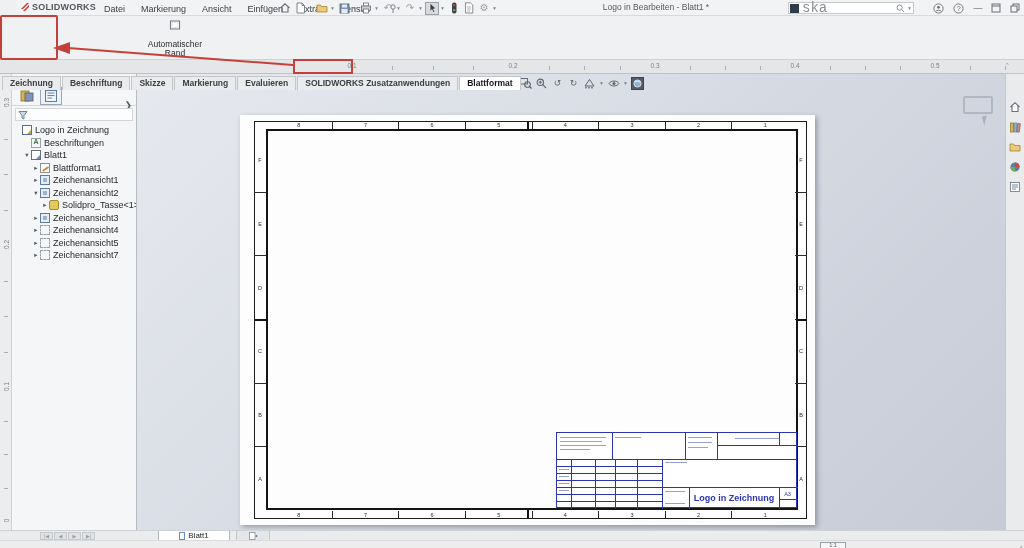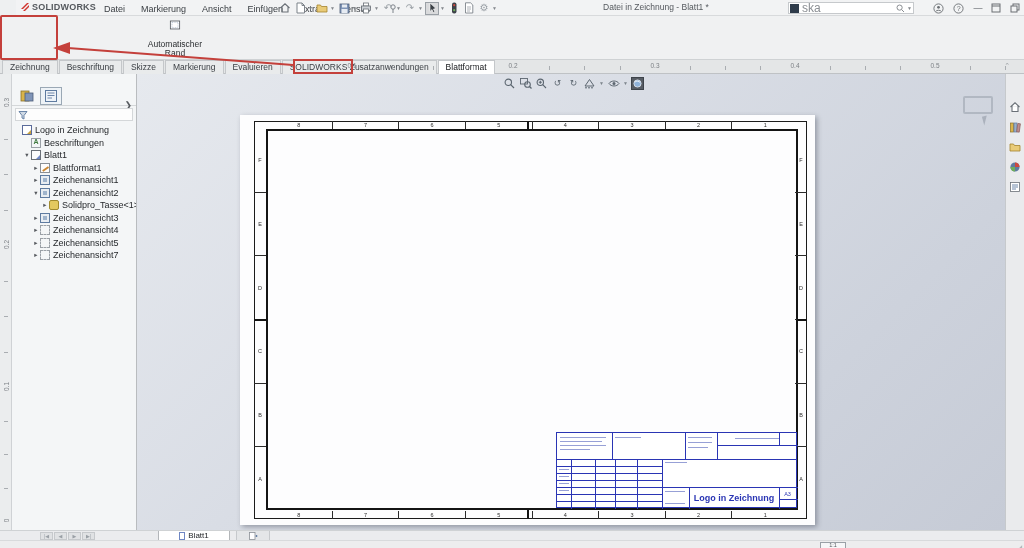--- a/index.html
+++ b/index.html
@@ -15,34 +15,34 @@
   .menu-item { font-size:9px; color:#3c4045; padding:0 8px; line-height:16px; cursor:default; }
   .pin-icon { margin-left:2px; }
   .quicktools { position:absolute; left:262px; top:1px; height:14px; display:flex; align-items:center; gap:1px; }
   .qt { width:14px; height:13px; display:flex; align-items:center; justify-content:center; }
   .qt.pressed { background:#d9dadc; border:1px solid #9aa0a6; }
   .qt-caret { font-size:5px; color:#84888d; width:6px; }
   .qt-glyph { font-size:10px; color:#9aa0a6; line-height:12px; }
   .doc-title { position:absolute; left:555px; top:2px; width:170px; text-align:center; font-size:8.5px; color:#55595e; }
   .searchbox { position:absolute; left:772px; top:2px; width:126px; height:12px; background:#fff; border:1px solid #c6c9cc; display:flex; align-items:center; }
   .search-appicon { width:9px; height:9px; background:#2e3b4a; margin:0 3px 0 1px; flex:none; }
-  .searchbox input { border:none; outline:none; flex:1; font-size:12px; color:#8a8e93; font-family:Liberation Sans, sans-serif; background:transparent; min-width:0; }
+  .searchbox input { border:none; outline:none; flex:1; font-size:14px; color:#8a8e93; font-family:Liberation Mono, monospace; background:transparent; min-width:0; }
   .search-mag { width:14px; display:flex; align-items:center; justify-content:center; }
   .winbtns { position:absolute; right:3px; top:1px; height:14px; display:flex; align-items:center; gap:9px; }
   .winbtn { font-size:9px; color:#6a6e73; line-height:14px; display:flex; align-items:center; }
 
   
   .ribbon { position:absolute; left:0; top:16px; width:1024px; height:44px; background:#f0f1f2; border-bottom:1px solid #cfd2d4; z-index:4; }
   .rbtn { position:absolute; top:1px; height:42px; display:flex; flex-direction:column; align-items:center; padding-top:3px; }
   .rbtn.pressed { background:#d4d4d6; border:1px solid #a6a9ac; }
   .rb-label { font-size:8.5px; line-height:1.12; text-align:center; color:#2b2e31; margin-top:2px; }
 
   
   .tabstrip { position:absolute; left:0; top:60px; width:1024px; height:14px; background:#e4e6e7; border-bottom:1px solid #bfc2c5; z-index:4; }
-  .tabs { position:absolute; left:2px; top:0; height:14px; display:flex; }
+  .tabs { position:absolute; left:2px; top:16px; height:14px; display:flex;font-weight:bold; }
   .tab { font-size:8.5px; line-height:13px; padding:0 7px; color:#3c4045; background:#e9ebec; border:1px solid #c4c7ca; border-bottom:none; margin-right:1px; white-space:nowrap; }
   .tab.active { background:#ffffff; color:#15171a; position:relative; }
   .hruler-label { position:absolute; top:2px; transform:translateX(-50%); font-size:6.5px; color:#7d8186; }
   .hruler-tick { position:absolute; top:6px; width:1px; height:4px; background:#a9adb1; }
   .strip-corner { position:absolute; right:14px; top:2px; font-size:7px; color:#9ba0a5; }
 
   
   .main { position:absolute; left:0; top:74px; width:1024px; height:456px; display:flex; }
   .vruler { position:relative; width:12px; height:456px; background:#ebedee; border-right:1px solid #cfd2d5; flex:none; }
   .vruler-label { position:absolute; left:1px; transform:rotate(-90deg); transform-origin:center; font-size:6.5px; color:#7d8186; width:10px; text-align:center; }
@@ -210,21 +210,21 @@
         <svg width="10" height="12" viewBox="0 0 10 12">
           <path d="M1.5 0.8 H6.5 L8.8 3 V11 H1.5 Z" fill="#fff" stroke="#7d838a" stroke-width="0.9"></path>
           <path d="M3 5 H7 M3 7 H7 M3 9 H6" stroke="#9aa0a6" stroke-width="0.8"></path>
         </svg>
       </span>
     <span class="qt">
         <span class="qt-glyph">⚙</span>
       </span>
       <span class="qt-caret">▼</span>
   </div>
-  <div class="doc-title">Datei in Zeichnung - Blatt1 *</div>
+  <div class="doc-title">Logo in Bearbeiten - Blatt1 *</div>
   <div class="searchbox">
     <span class="search-appicon"></span>
     <input readonly="" value="ska" style="">
     <span class="search-mag">
         <svg width="9" height="9" viewBox="0 0 9 9">
           <circle cx="3.6" cy="3.6" r="2.6" fill="none" stroke="#8a8e93" stroke-width="1"></circle>
           <path d="M5.6 5.6 L8 8" stroke="#8a8e93" stroke-width="1"></path>
         </svg>
       </span>
     <span class="qt-caret">▼</span>

